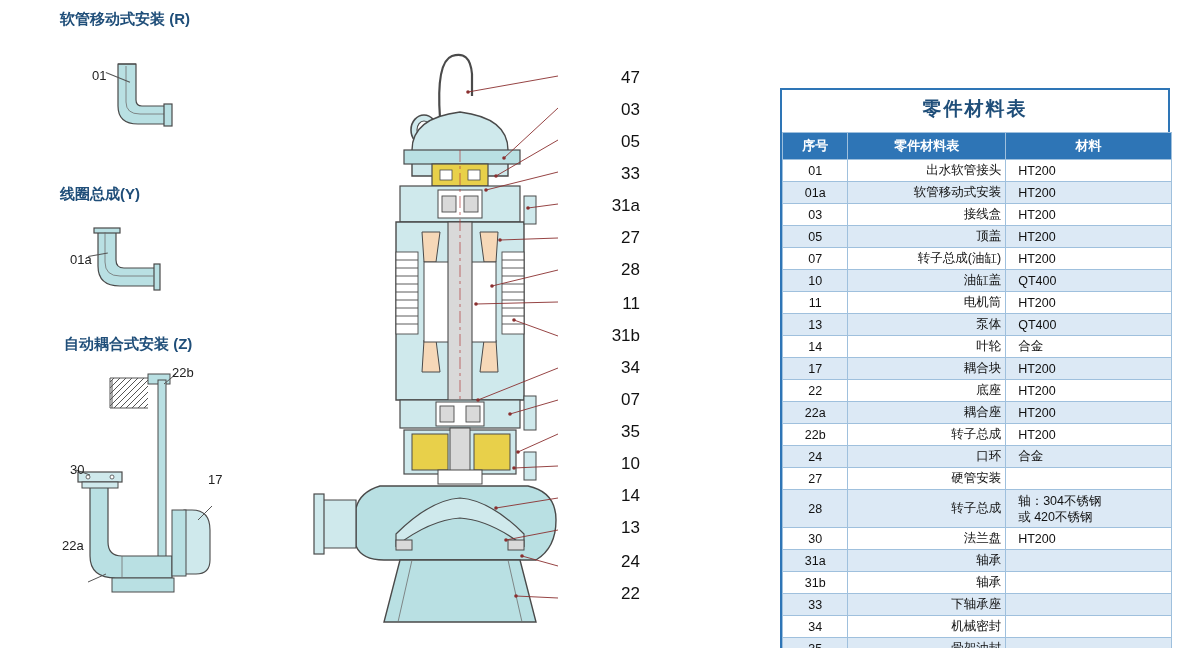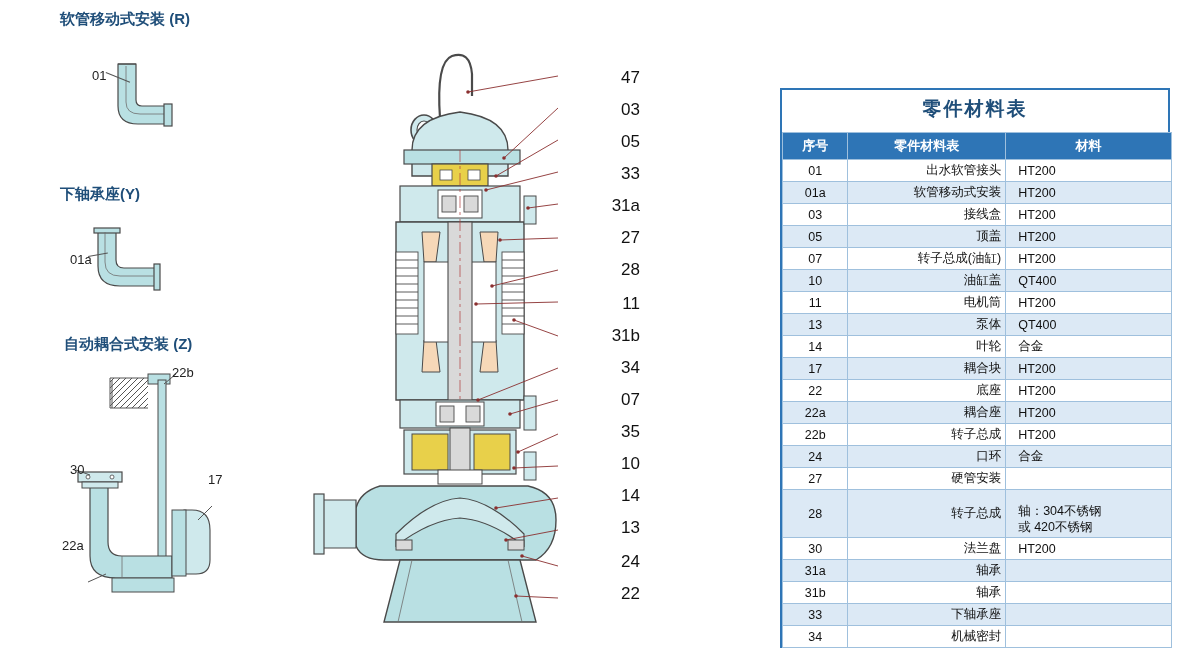--- a/index.html
+++ b/index.html
@@ -99,42 +99,42 @@
     border: 1px solid #9fc0dd;
     padding: 2px 4px;
     height: 17px;
     color: #111;
   }
   td.c-idx { width: 62px; text-align: center; }
   td.c-name { width: 160px; text-align: right; padding-left: 12px; }
   td.c-mat { width: 166px; text-align: left; padding-left: 12px; }
   tr.alt td { background: #dce9f5; }
   tr.norm td { background: #ffffff; }
-  td.two-line { line-height: 1.25; padding-top: 14px; padding-bottom: 2px; }
+  td.two-line { line-height: 1.25; padding-top: 4px; padding-bottom: 2px; }
   .table-outer { border: 2px solid #2e75b6; }
 </style>
 </head>
 <body>
 
 <div class="panel" id="left-panel">
 
   <div class="variant-title" id="title-r">软管移动式安装 (R)</div>
   <div class="callout-num" style="left:92px; top:68px;">01</div>
 
   <div class="elbow-r">
     <svg width="70" height="70" viewBox="0 0 70 70">
       <path d="M10 4 L10 46 Q10 64 30 64 L62 64 L62 46 L34 46 Q28 46 28 40 L28 4 Z" fill="#b9e0e3" stroke="#4a4a4a" stroke-width="1.2"></path>
       <path d="M10 4 L28 4" fill="none" stroke="#4a4a4a" stroke-width="1.2"></path>
       <path d="M18 6 L18 42 Q18 54 32 54 L62 54" fill="none" stroke="#6f6f6f" stroke-width="0.8"></path>
       <rect x="56" y="44" width="8" height="22" fill="#b9e0e3" stroke="#4a4a4a" stroke-width="1.2"></rect>
     </svg>
   </div>
   <div class="leader" style="left:106px; top:72px; width:26px; transform:rotate(22deg);"></div>
 
-  <div class="variant-title" id="title-y">下轴承座(Y)</div>
+  <div class="variant-title" id="title-y">线圈总成(Y)</div>
   <div class="callout-num" style="left:70px; top:252px;">01a</div>
 
   <div class="elbow-y">
     <svg width="76" height="66" viewBox="0 0 76 66">
       <path d="M6 2 L6 38 Q6 58 28 58 L66 58 L66 40 L32 40 Q24 40 24 32 L24 2 Z" fill="#b9e0e3" stroke="#4a4a4a" stroke-width="1.2"></path>
       <rect x="2" y="0" width="26" height="5" fill="#b9e0e3" stroke="#4a4a4a" stroke-width="1.2"></rect>
       <rect x="62" y="36" width="6" height="26" fill="#b9e0e3" stroke="#4a4a4a" stroke-width="1.2"></rect>
       <path d="M13 4 L13 34 Q13 48 28 48 L62 48" fill="none" stroke="#6f6f6f" stroke-width="0.8"></path>
     </svg>
   </div>

